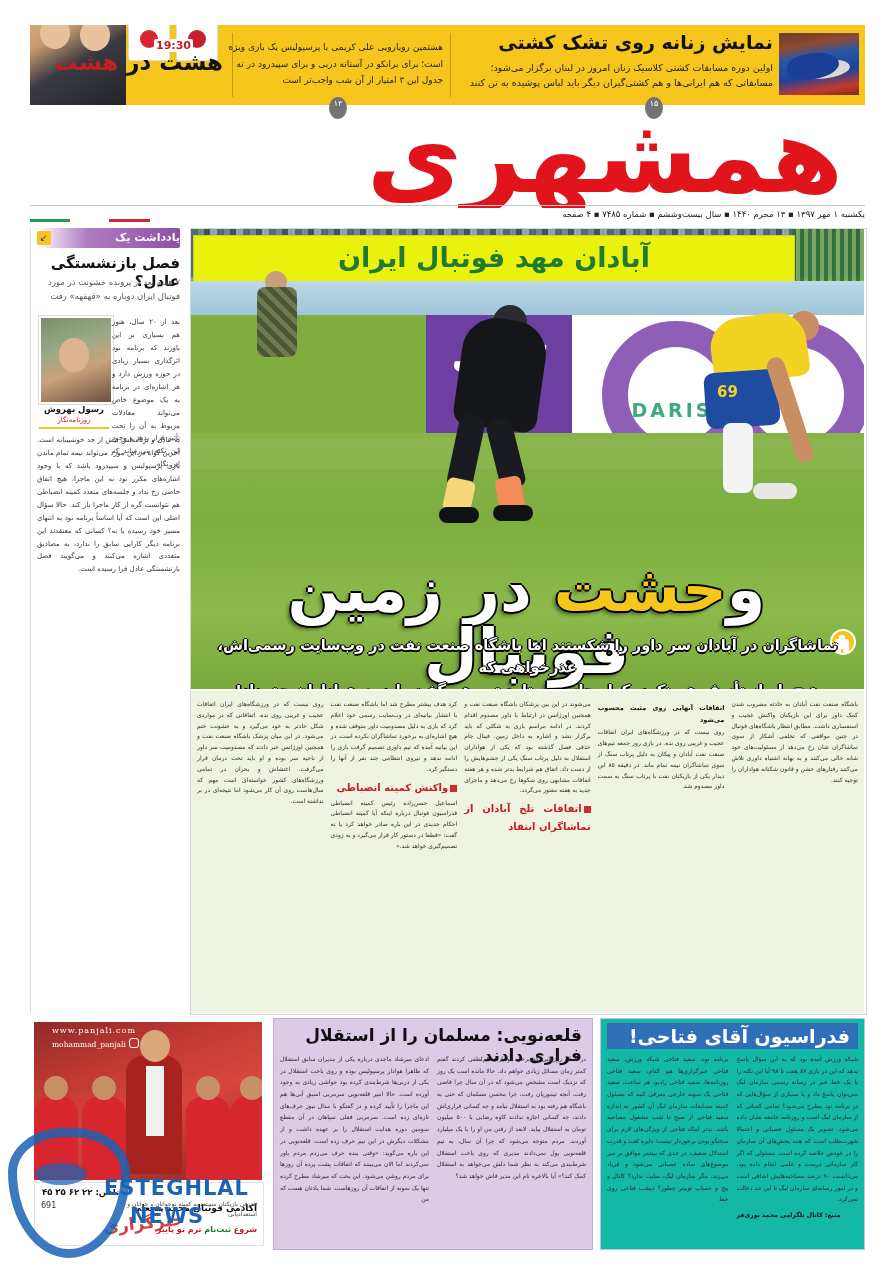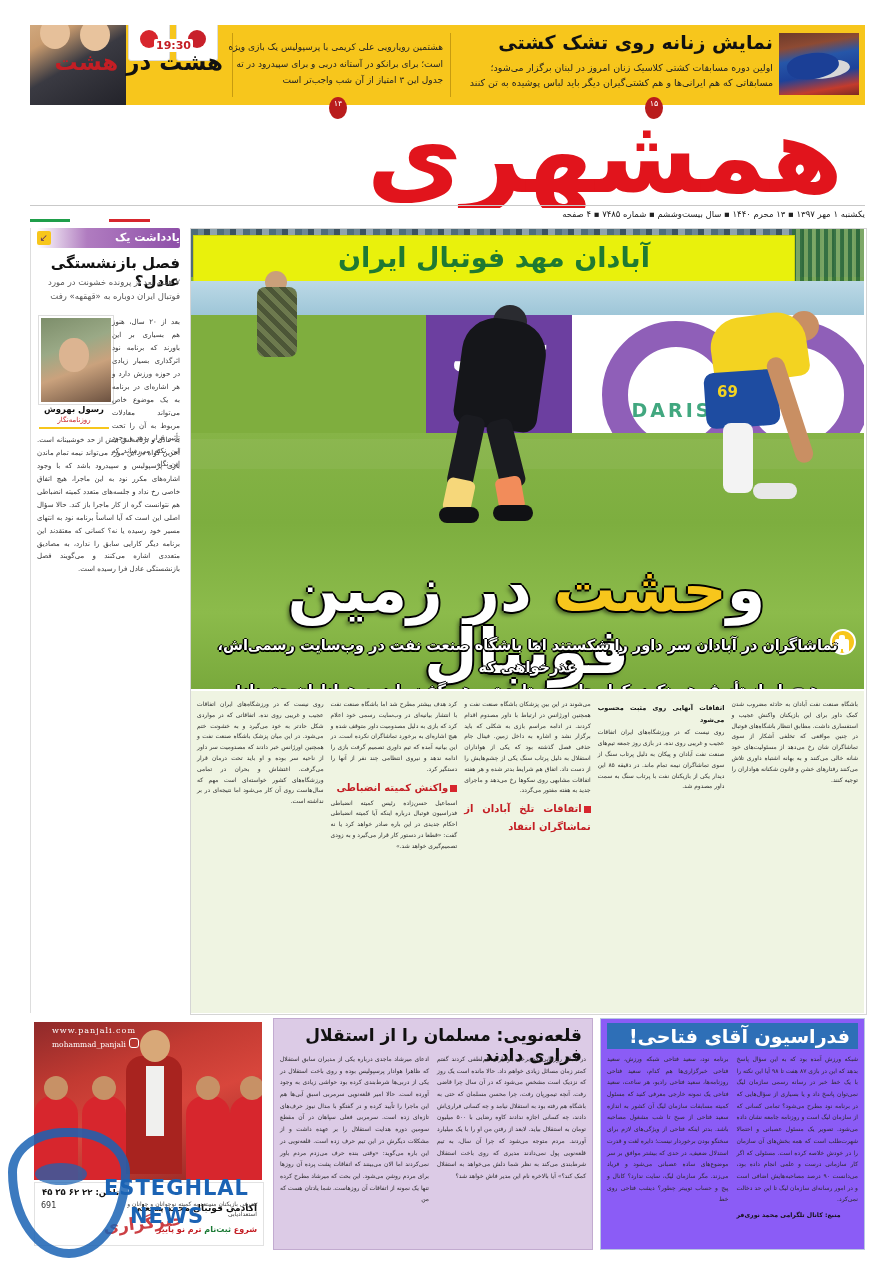--- a/index.html
+++ b/index.html
@@ -35,21 +35,21 @@
   .tb-photos:before{content:"";position:absolute;left:10px;top:14px;width:30px;height:32px;border-radius:50%;
     background:#e6c09a;box-shadow:40px 2px 0 0 #e8c39d;}
   .tb-jersey{position:absolute;left:96px;top:-22px;width:100px;height:62px;}
   .jz{position:absolute;top:14px;width:40px;height:42px;background:#fff;border:1px solid #ddd;
     border-radius:6px 6px 3px 3px;}
   .jz.a{left:2px;} .jz.b{left:50px;}
   .jz.a:after{content:"";position:absolute;left:11px;top:12px;width:18px;height:18px;border-radius:50%;background:#D7262D;}
   .jz.b:after{content:"";position:absolute;left:11px;top:12px;width:18px;height:18px;border-radius:50%;background:#C8202A;}
   .jz-time{position:absolute;left:28px;top:36px;font-size:11px;font-weight:bold;color:#C41E24;
     background:#fff;padding:0 2px;border-radius:2px;}
-  .pagebadge{position:absolute;width:18px;height:22px;background:#b91c1c;color:#fff;border-radius:50%;
+  .pagebadge{position:absolute;width:18px;height:22px;background:#737373;color:#fff;border-radius:50%;
     font-size:8px;line-height:13px;text-align:center;}
 
   
   .masthead{position:absolute;left:30px;top:108px;width:835px;height:100px;}
   .mh-red{position:absolute;right:0;top:0;width:520px;height:100px;
     color:#E1141C;font-size:104px;font-weight:bold;line-height:96px;text-align:center;
     letter-spacing:-6px;overflow:hidden;white-space:nowrap;}
   .mh-gray{position:absolute;right:512px;top:14px;width:300px;height:86px;
     color:#9b9b9b;font-size:80px;font-weight:bold;line-height:82px;text-align:right;
     letter-spacing:-4px;overflow:hidden;white-space:nowrap;}
@@ -153,21 +153,21 @@
     padding:8px 6px 0 6px;box-sizing:border-box;}
   .colsrow{display:flex;flex-direction:row-reverse;gap:7px;height:312px;}
   .acol{width:130px;font-size:6px;line-height:1.8;text-align:justify;color:#2d2d2d;}
   .sub-red{color:#C41E24;font-weight:bold;font-size:10px;display:block;margin:4px 0 1px;}
   .sub-red .mk{display:inline-block;width:7px;height:7px;background:#D7262D;margin-left:2px;vertical-align:-1px;}
   .sub-blk{color:#111;font-weight:bold;font-size:6.5px;display:block;margin:4px 0 1px;}
 
   
   .bottomrow{position:absolute;left:30px;top:1018px;width:835px;height:232px;}
   .bcell{position:absolute;top:0;height:232px;box-sizing:border-box;}
-  .b-right{right:0;width:265px;background:#8b5cf6;border:1px solid #b9c7e2;}
+  .b-right{right:0;width:265px;background:#14b8a6;border:1px solid #b9c7e2;}
   .b-mid{right:272px;width:320px;background:#DCCBE6;border:1px solid #c2abd0;}
   .b-left{right:598px;width:237px;background:#fff;overflow:hidden;}
   .bhead-blue{position:absolute;right:6px;top:4px;left:6px;height:26px;background:#2E6FB7;}
   .bhead-blue span{position:absolute;right:8px;top:2px;font-size:19px;font-weight:bold;color:#fff;letter-spacing:1px;}
   .bhead-dark{position:absolute;right:6px;top:4px;left:6px;height:26px;}
   .bhead-dark span{position:absolute;right:4px;top:2px;font-size:17px;font-weight:bold;color:#111;}
   .bbody{position:absolute;top:34px;right:6px;left:6px;bottom:6px;display:flex;flex-direction:row-reverse;gap:8px;}
   .bcol{flex:1;font-size:6px;line-height:1.95;text-align:justify;color:#2a2a2a;}
   .src{display:block;margin-top:4px;font-weight:bold;color:#111;text-align:left;font-size:6.2px;}
   .adphoto{position:absolute;left:4px;top:4px;width:228px;height:158px;

